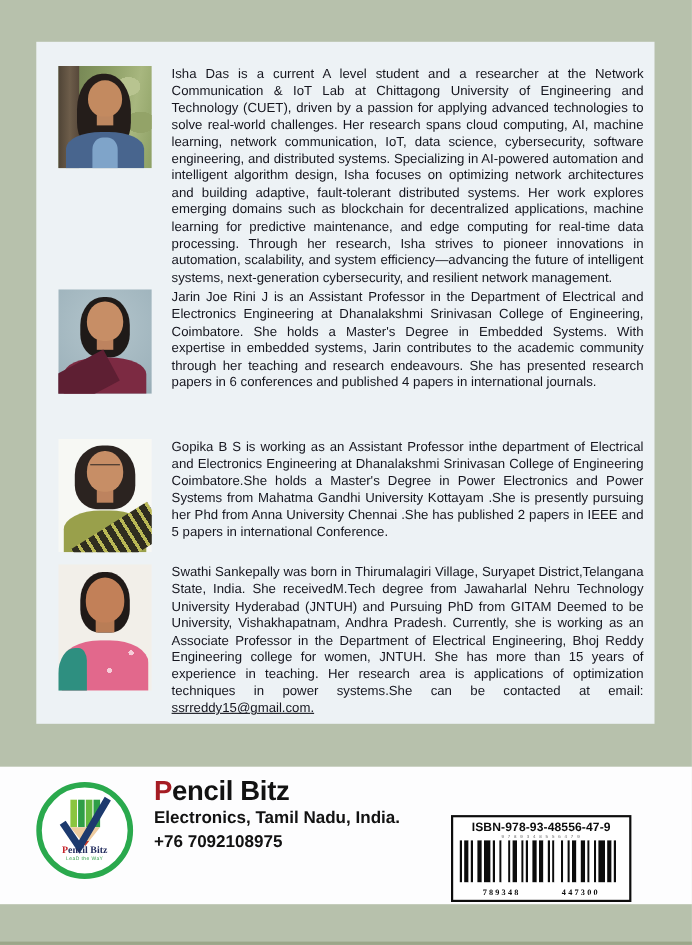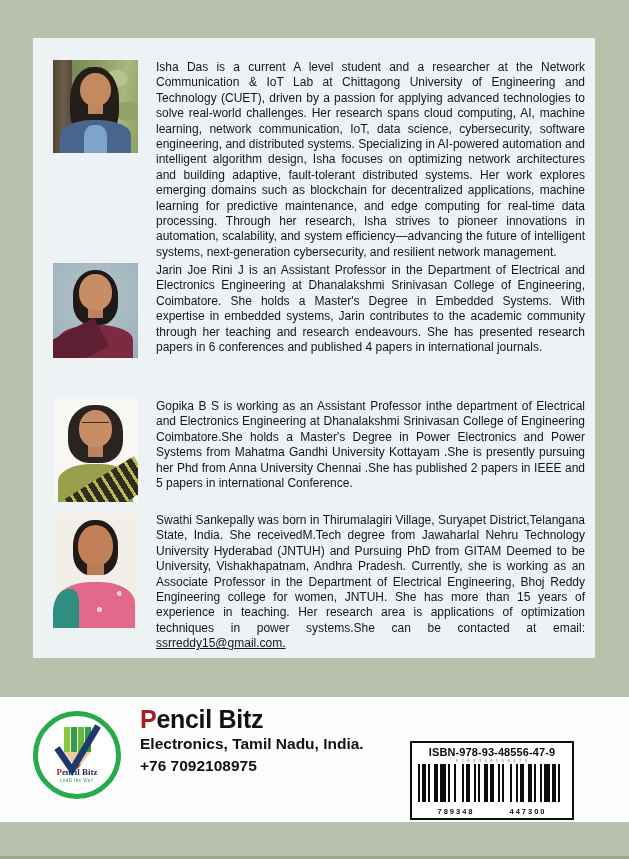--- a/index.html
+++ b/index.html
@@ -112,21 +112,21 @@
   }
   .isbn{ font-size:11px; font-weight:bold; text-align:center; white-space:nowrap;
          letter-spacing:0.1px; color:#0c0c0c; }
   .tiny{ font-size:4px; color:#666; text-align:center; letter-spacing:1.2px;
          height:5px; overflow:hidden; white-space:nowrap; }
   .bars{ position:relative; height:38px; margin-top:1px; display:flex; }
   .bars .bar{ background:#0c0c0c; height:100%; flex:none; }
   .bars .gap{ background:#fff; height:100%; flex:none; }
   .bc-digits{
     position:absolute; bottom:1px; left:8px; right:8px; height:10px;
-    display:flex; justify-content:space-around;
+    display:flex; justify-content:space-around;font-family:Liberation Serif, serif;
   }
   .bc-digits span{
     background:#fff; padding:0 4px; font-size:7.5px; font-weight:bold;
     letter-spacing:2px; line-height:10px; color:#0c0c0c;
   }
   .bottom-edge{ position:absolute; bottom:0; left:0; width:629px; height:3px; background:#9ca689; }
 </style>
 </head>
 <body>
 

